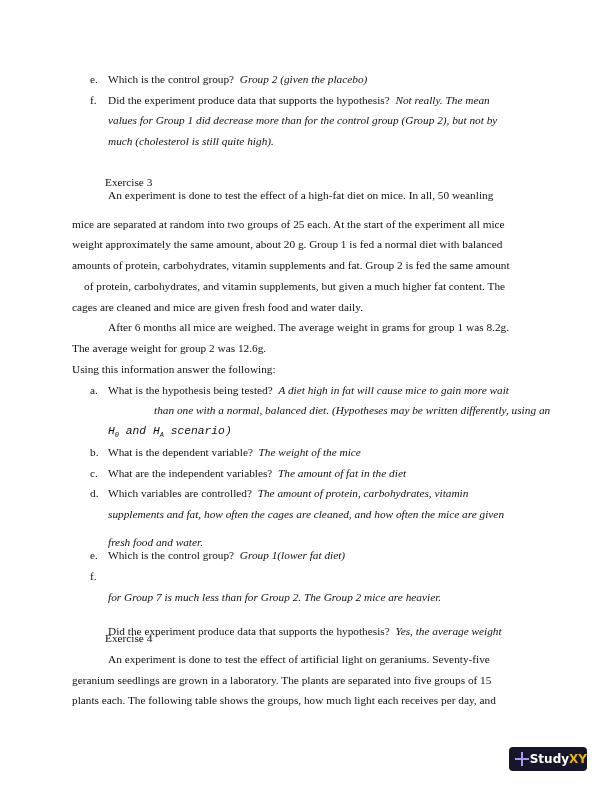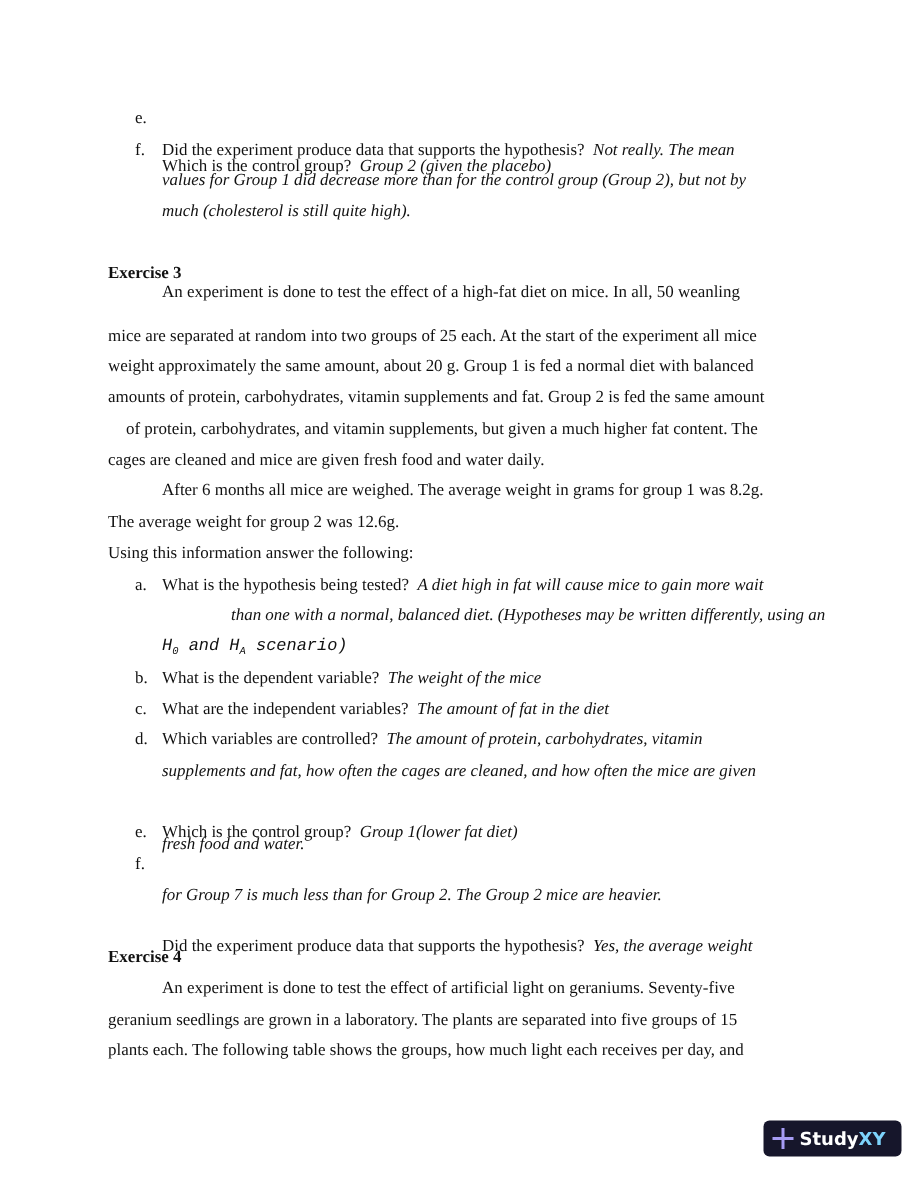--- a/index.html
+++ b/index.html
@@ -1,37 +1,37 @@
 <!DOCTYPE html>
 <html><head>
 <meta charset="utf-8">
 <style>
   html, body { margin:0; padding:0; background:#ffffff; }
   body { width:612px; height:792px; position:relative; overflow:hidden;
          font-family:"Liberation Serif", serif; color:#111; font-size:11.3px; }
   .line { position:absolute; white-space:nowrap; line-height:14px; }
   .marker { position:absolute; white-space:nowrap; line-height:14px; }
   i, .it { font-style:italic; }
-  .heading { font-weight:bold; }
-  .badge { position:absolute; left:509px; top:747px; width:92px; height:24px;
+  .heading { font-weight:normal;margin-left:33px; }
+  .badge { position:absolute; left:509px; top:747px; width:78px; height:24px;
            background:#16162b; border-radius:4px; display:flex; align-items:center;
            font-family:"DejaVu Sans", sans-serif; font-weight:bold; font-size:12px; }
   .badge .plus { position:relative; width:14px; height:14px; margin-left:6px; margin-right:4px; }
   .badge .plus::before, .badge .plus::after { content:""; position:absolute; background:#a69cf5; }
   .badge .plus::before { left:6px; top:0; width:2px; height:14px; }
   .badge .plus::after { left:0; top:6px; width:14px; height:2px; }
   .badge .study { color:#ffffff; }
-  .badge .xy { color:#7dd3fc; }
+  .badge .xy { color:#eab308; }
 </style>
 </head>
 <body>
 
 <div>
   <span class="marker" style="left:90px; top:72px;">e.</span>
-  <span class="line" style="left:108px; top:72px;margin-top:32px;">
+  <span class="line" style="left:108px; top:72px;">
     <span>Which is the control group?</span>&nbsp;
     <i>Group 2 (given the placebo)</i>
   </span>
 </div>
 <div>
   <span class="marker" style="left:90px; top:93px;">f.</span>
   <span class="line" style="left:108px; top:93px;">
     <span>Did the experiment produce data that supports the hypothesis?</span>&nbsp;
     <i>Not really.  The mean</i>
   </span>
@@ -80,21 +80,21 @@
   </span>
 </div>
 
 <div>
   <span class="marker" style="left:90px; top:486px;">d.</span>
   <span class="line" style="left:108px; top:486px;">
     <span>Which variables are controlled?</span>&nbsp;
     <i>The amount of protein, carbohydrates, vitamin</i>
   </span>
   <i class="line" style="left:108px; top:507px;">supplements and fat, how often the cages are cleaned, and how often the mice are given</i>
-  <i class="line" style="left:108px; top:556px;">fresh food and water.</i>
+  <i class="line" style="left:108px; top:535px;">fresh food and water.</i>
 </div>
 
 <div>
   <span class="marker" style="left:90px; top:548px;">e.</span>
   <span class="line" style="left:108px; top:548px;">
     <span>Which is the control group?</span>&nbsp;
     <i>Group 1(lower fat diet)</i>
   </span>
 </div>
 

